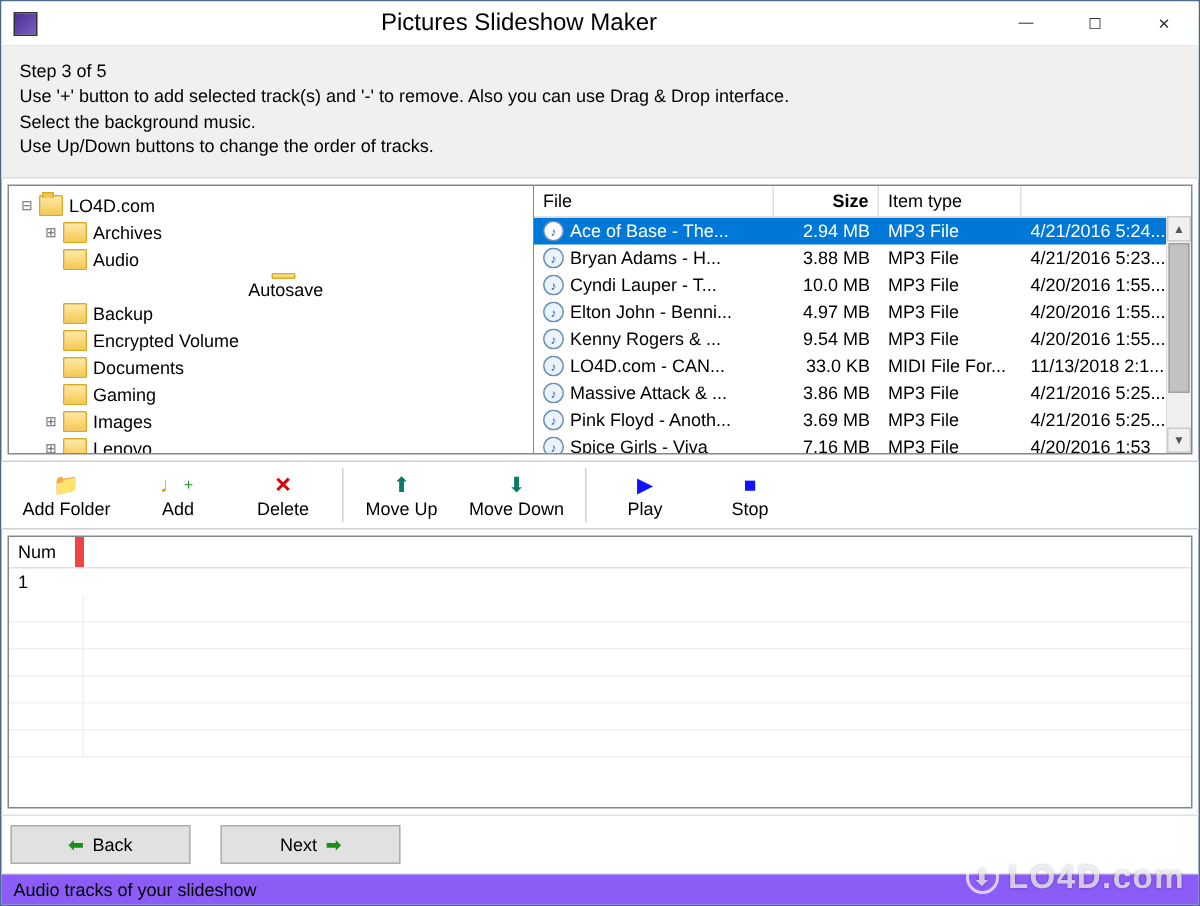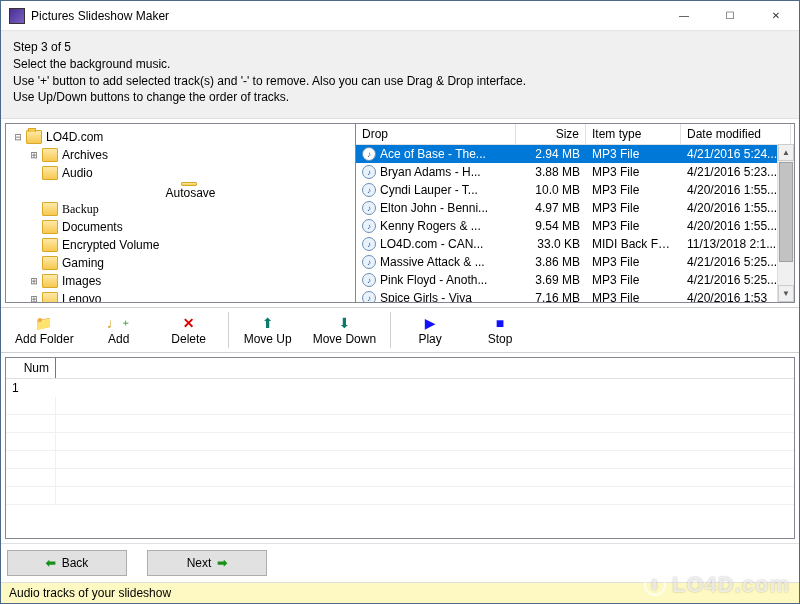--- a/index.html
+++ b/index.html
@@ -1,20 +1,20 @@
 <!DOCTYPE html>
 <html><head>
 <meta charset="utf-8">
 <style>
 * { box-sizing: border-box; margin: 0; padding: 0; }
 body { font-family: "Segoe UI", Tahoma, sans-serif; font-size: 12px; background: #fff; overflow: hidden; width: 800px; height: 604px; position: relative; }
 .window { width: 800px; height: 604px; border: 1px solid #4a6a8a; background: #fff; display: flex; flex-direction: column; }
 .titlebar { height: 30px; background: #fff; display: flex; align-items: center; padding: 0 0 0 8px; border-bottom: 1px solid #e5e5e5; }
 .titlebar .app-icon { width: 16px; height: 16px; background: linear-gradient(135deg,#4a2f8f,#7b5fc7); margin-right: 6px; border: 1px solid #333; }
-.titlebar .title { font-size: 12px; color: #000; flex: 1; }
+.titlebar .title { font-size: 16px; color: #000; flex: 1; text-align: center; }
 .win-btns { display: flex; }
 .win-btn { width: 46px; height: 30px; display: flex; align-items: center; justify-content: center; font-size: 10px; color: #333; }
 .instructions { background: #f0f0f0; padding: 8px 12px 12px; font-size: 12px; line-height: 1.4; border-bottom: 1px solid #e0e0e0; }
 .split { display: flex; height: 180px; border: 1px solid #828790; margin: 4px; }
 .tree-pane { width: 350px; overflow: auto; border-right: 1px solid #828790; background: #fff; }
 .tree { padding: 4px 0; }
 .tree-row { display: flex; align-items: center; height: 18px; white-space: nowrap; }
 .tw { width: 16px; display: inline-flex; align-items: center; justify-content: center; color: #666; font-size: 9px; }
 .folder-icon { width: 16px; height: 14px; background: linear-gradient(#ffe9a8,#f5c951); border: 1px solid #d9a824; border-radius: 1px; margin-right: 4px; position: relative; }
 .folder-icon.open::before { content:""; position:absolute; top:-3px; left:1px; width:6px; height:3px; background:#f5c951; border:1px solid #d9a824; border-bottom:none; }
@@ -29,29 +29,29 @@
 .col-type { width: 95px; }
 .col-date { width: 110px; }
 .file-icon { width: 14px; height: 14px; border: 1px solid #6a8fb5; border-radius: 50%; margin-right: 4px; display: inline-flex; align-items: center; justify-content: center; font-size: 8px; color: #2a5a9f; background: #eaf2fb; flex-shrink: 0; }
 .list-row.selected .file-icon { background:#fff; }
 .toolbar { display: flex; border-top: 1px solid #d0d0d0; border-bottom: 1px solid #d0d0d0; padding: 2px 4px; background: #fff; }
 .tbtn { display: flex; flex-direction: column; align-items: center; padding: 4px 10px; min-width: 70px; font-size: 12px; }
 .tbtn .ticon { height: 18px; display: flex; align-items: center; justify-content: center; font-size: 14px; }
 .tsep { width: 1px; background: #d0d0d0; margin: 2px 4px; }
 .playlist { flex: 1; border: 1px solid #828790; margin: 4px; background: #fff; overflow: auto; }
 .pl-header { display: flex; background: #fff; border-bottom: 1px solid #e0e0e0; }
-.pl-header .pcol { padding: 3px 6px; border-right: 1px solid #ef4444; text-align: right; }
+.pl-header .pcol { padding: 3px 6px; border-right: 6px solid #ef4444; }
 .pl-row { display: flex; height: 18px; align-items: center; }
 .pcol-num { width: 50px; padding: 0 6px; }
 .pcol-file { flex: 1; padding: 0 6px; }
 .pl-grid .gline { height: 18px; border-bottom: 1px solid #f0f0f0; display:flex; }
 .pl-grid .gline .c1 { width:50px; border-right:1px solid #f0f0f0; }
 .bottom-bar { display: flex; padding: 6px; gap: 20px; border-top: 1px solid #e0e0e0; }
 .nav-btn { width: 120px; height: 26px; border: 1px solid #adadad; background: #e1e1e1; display: flex; align-items: center; justify-content: center; gap: 6px; font-size: 12px; }
-.status { padding: 3px 8px; font-size: 12px; background: #fef9c3; border-top: 1px solid #e0e0e0; }
+.status { padding: 3px 8px; font-size: 12px; background: #8b5cf6; border-top: 1px solid #e0e0e0; }
 .watermark { position: absolute; right: 10px; bottom: 6px; font-size: 22px; font-weight: bold; color: rgba(255,255,255,0.7); text-shadow: 0 0 2px rgba(0,0,0,0.3); letter-spacing: 1px; pointer-events: none; display:flex; align-items:center; gap:6px; }
 .watermark .wm-icon { width: 22px; height: 22px; border: 2px solid rgba(255,255,255,0.7); border-radius: 50%; display:flex; align-items:center; justify-content:center; font-size:14px; }
 .scrollbar-v { position:absolute; right:0; top:20px; bottom:0; width:17px; background:#f0f0f0; border-left:1px solid #ddd; }
 .sb-btn { height:17px; background:#f0f0f0; display:flex; align-items:center; justify-content:center; font-size:8px; color:#555; border:1px solid #ccc; }
 .sb-thumb { position:absolute; left:1px; right:1px; top:18px; height:100px; background:#c2c2c2; border:1px solid #a0a0a0; }
 .arrow-green { color: #1a8f1a; font-weight: bold; }
 </style>
 </head>
 <body>
 
@@ -61,22 +61,22 @@
     <div class="title">Pictures Slideshow Maker</div>
     <div class="win-btns">
       <div class="win-btn">—</div>
       <div class="win-btn">☐</div>
       <div class="win-btn">✕</div>
     </div>
   </div>
 
   <div class="instructions">
     <div>Step 3 of 5</div>
+    <div>Use '+' button to add selected track(s) and '-' to remove. Also you can use Drag &amp; Drop interface.</div>
     <div>Select the background music.</div>
-    <div>Use '+' button to add selected track(s) and '-' to remove. Also you can use Drag &amp; Drop interface.</div>
     <div>Use Up/Down buttons to change the order of tracks.</div>
   </div>
 
   <div class="split">
     <div class="tree-pane" style="position:relative;">
       <div class="tree">
         <div class="tree-row" style="padding-left:4px;">
           <span class="tw">⊟</span>
           <span class="folder-icon open"></span>
           <span>LO4D.com</span>
@@ -90,34 +90,34 @@
             <div class="tree-row" style="padding-left: 20px;">
               <span class="tw"></span>
               <span class="folder-icon"></span>
               <span>Audio</span>
             </div>
             <div class="tree-row" style="padding-left: 20px; flex-direction: column;">
               <span class="tw"></span>
               <span class="folder-icon"></span>
               <span>Autosave</span>
             </div>
-            <div class="tree-row" style="padding-left: 20px; font-family: Liberation Serif, serif;">
+            <div class="tree-row" style="padding-left: 20px;">
               <span class="tw"></span>
               <span class="folder-icon"></span>
               <span>Backup</span>
             </div>
             <div class="tree-row" style="padding-left: 20px;">
               <span class="tw"></span>
               <span class="folder-icon"></span>
+              <span>Encrypted Volume</span>
+            </div>
+            <div class="tree-row" style="padding-left: 20px;">
+              <span class="tw"></span>
+              <span class="folder-icon"></span>
               <span>Documents</span>
-            </div>
-            <div class="tree-row" style="padding-left: 20px;">
-              <span class="tw"></span>
-              <span class="folder-icon"></span>
-              <span>Encrypted Volume</span>
             </div>
             <div class="tree-row" style="padding-left: 20px;">
               <span class="tw"></span>
               <span class="folder-icon"></span>
               <span>Gaming</span>
             </div>
             <div class="tree-row" style="padding-left: 20px;">
               <span class="tw">⊞</span>
               <span class="folder-icon"></span>
               <span>Images</span>
@@ -125,24 +125,23 @@
             <div class="tree-row" style="padding-left: 20px;">
               <span class="tw">⊞</span>
               <span class="folder-icon"></span>
               <span>Lenovo</span>
             </div>
           </div>
       </div>
     </div>
     <div class="list-pane">
       <div class="list-header">
-        <div class="col col-name">Drop</div>
-        <div class="col col-size" style="text-align:right;">Size</div>
+        <div class="col col-name">File</div>
+        <div class="col col-size" style="text-align:right;font-weight:bold;">Size</div>
         <div class="col col-type">Item type</div>
-        <div class="col col-date">Date modified</div>
       </div>
       <div id="list-rows">
           <div class="list-row selected">
             <div class="col col-name">
               <span class="file-icon">♪</span>
               <span>Ace of Base - The...</span>
             </div>
             <div class="col col-size">2.94 MB</div>
             <div class="col col-type">MP3 File</div>
             <div class="col col-date">4/21/2016 5:24...</div>
@@ -182,21 +181,21 @@
             <div class="col col-size">9.54 MB</div>
             <div class="col col-type">MP3 File</div>
             <div class="col col-date">4/20/2016 1:55...</div>
           </div>
           <div class="list-row">
             <div class="col col-name">
               <span class="file-icon">♪</span>
               <span>LO4D.com - CAN...</span>
             </div>
             <div class="col col-size">33.0 KB</div>
-            <div class="col col-type">MIDI Back For...</div>
+            <div class="col col-type">MIDI File For...</div>
             <div class="col col-date">11/13/2018 2:1...</div>
           </div>
           <div class="list-row">
             <div class="col col-name">
               <span class="file-icon">♪</span>
               <span>Massive Attack &amp; ...</span>
             </div>
             <div class="col col-size">3.86 MB</div>
             <div class="col col-type">MP3 File</div>
             <div class="col col-date">4/21/2016 5:25...</div>

